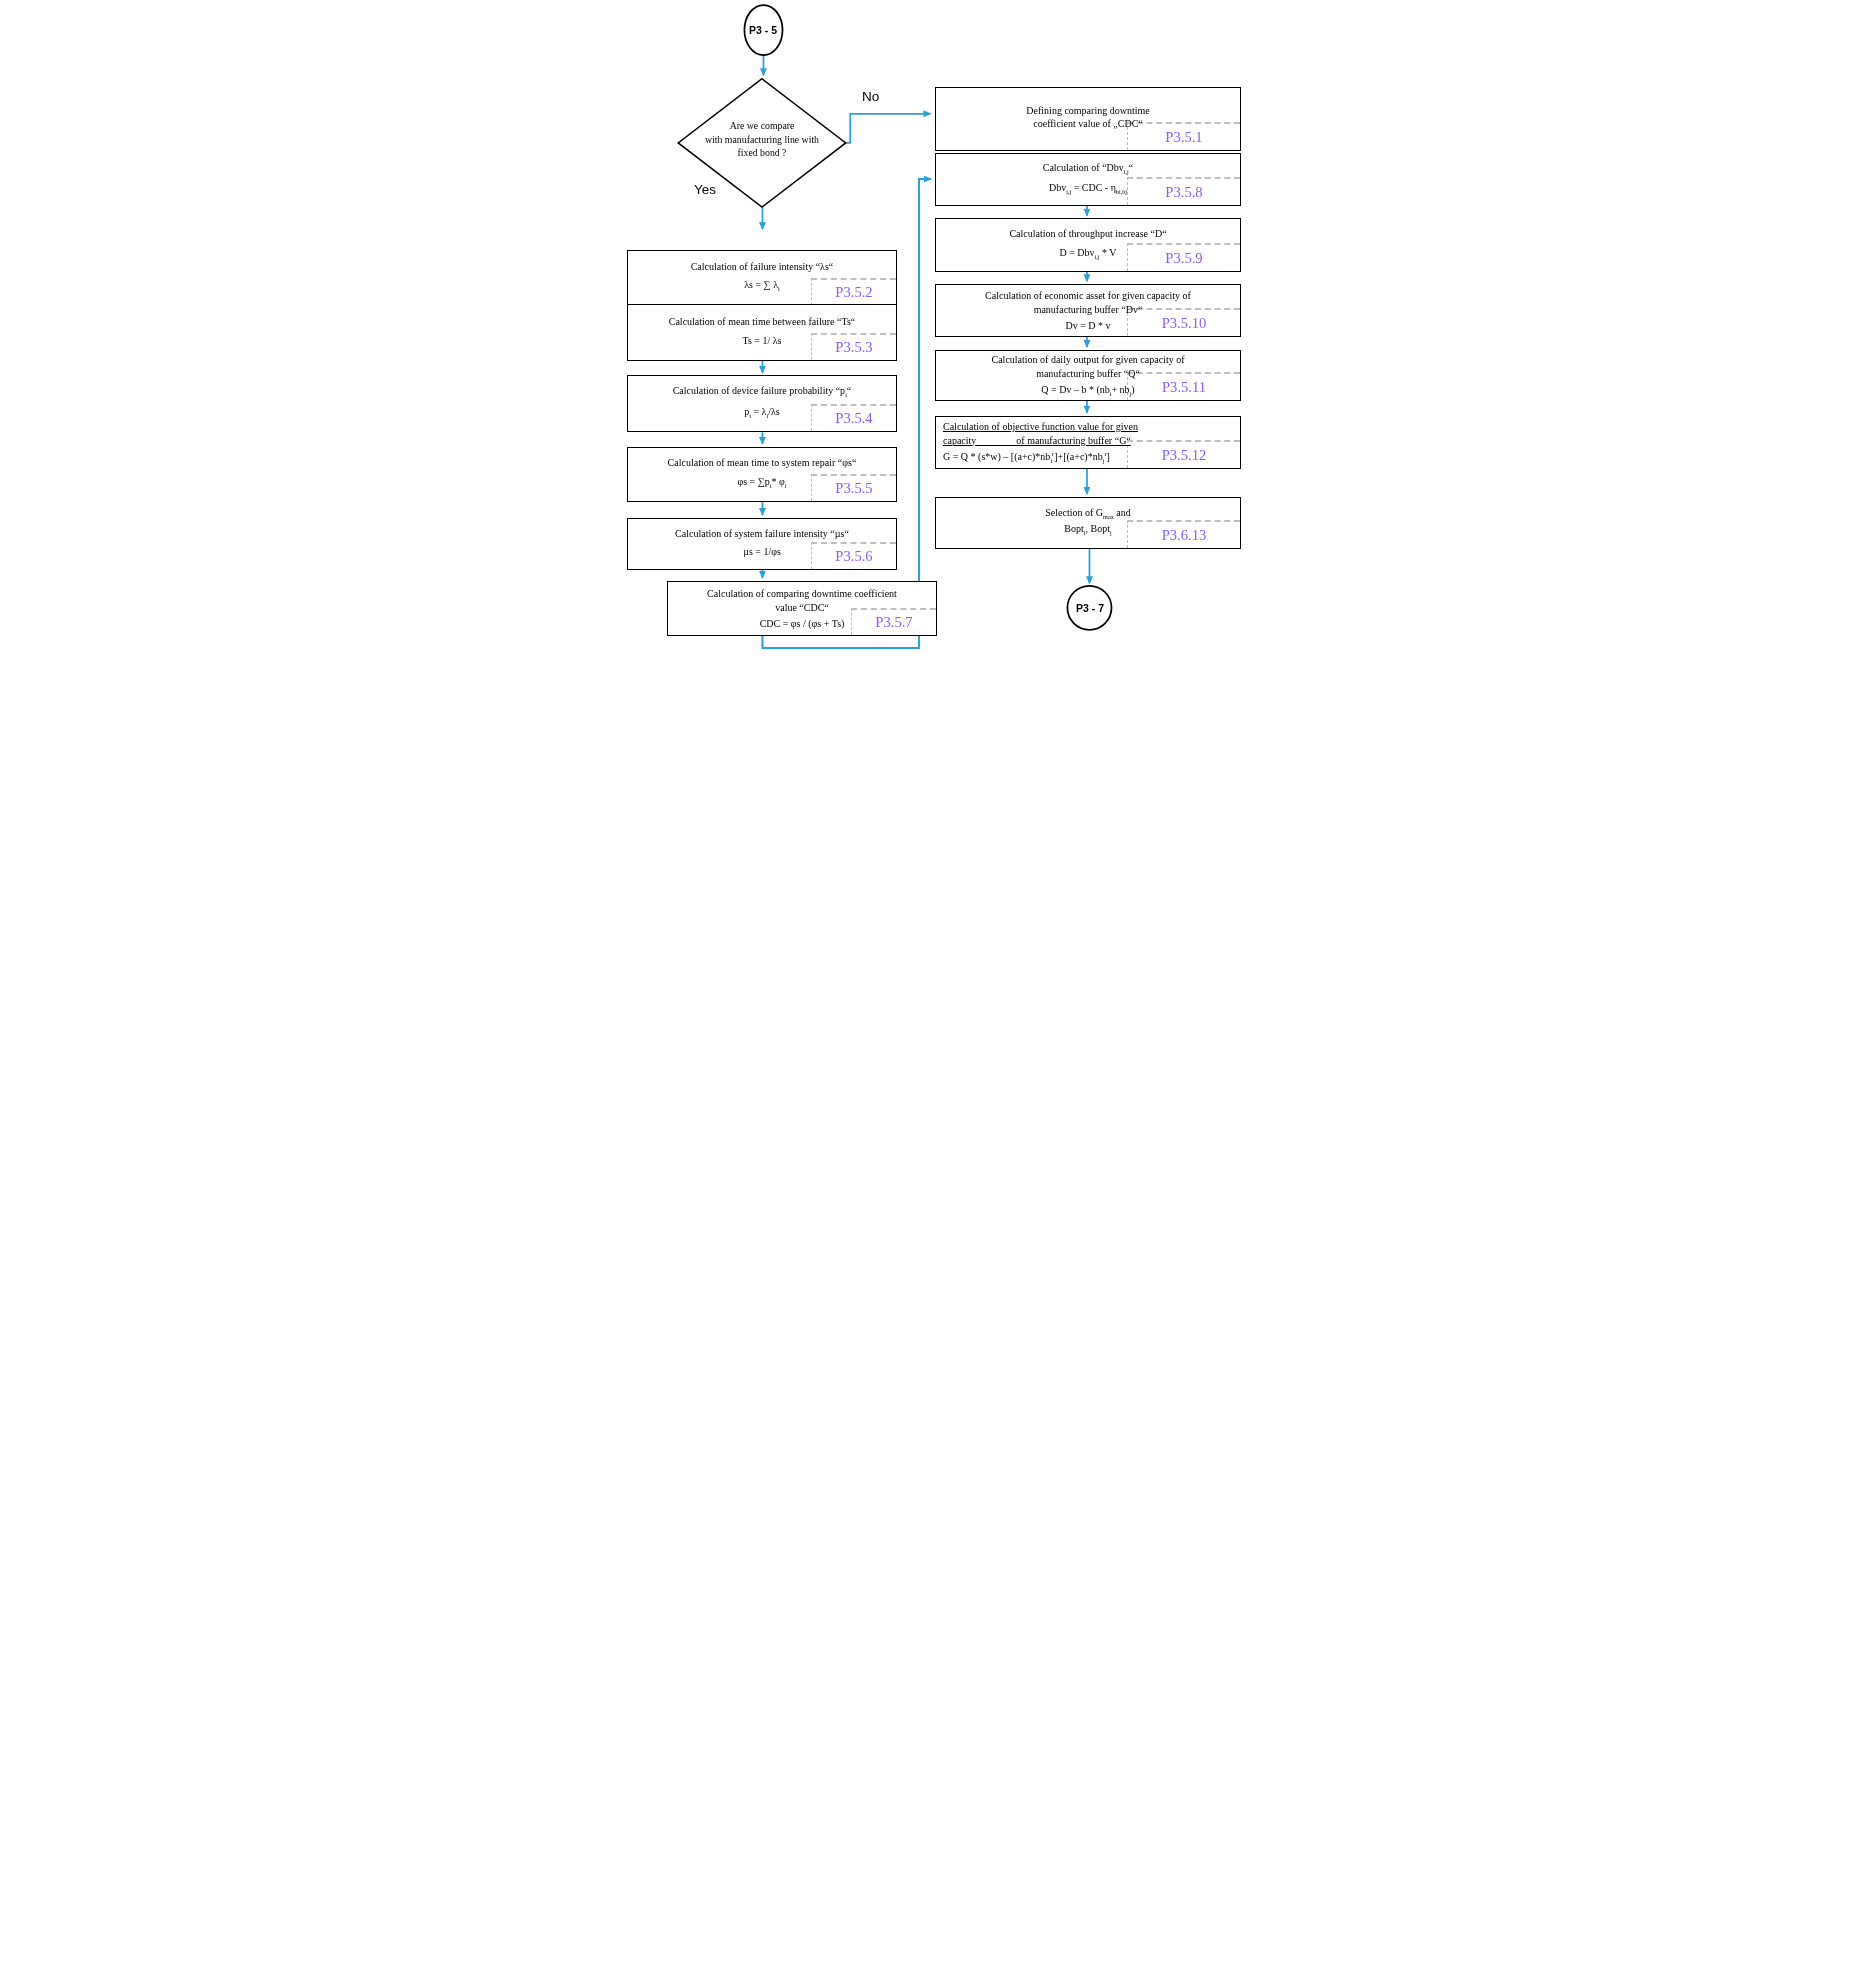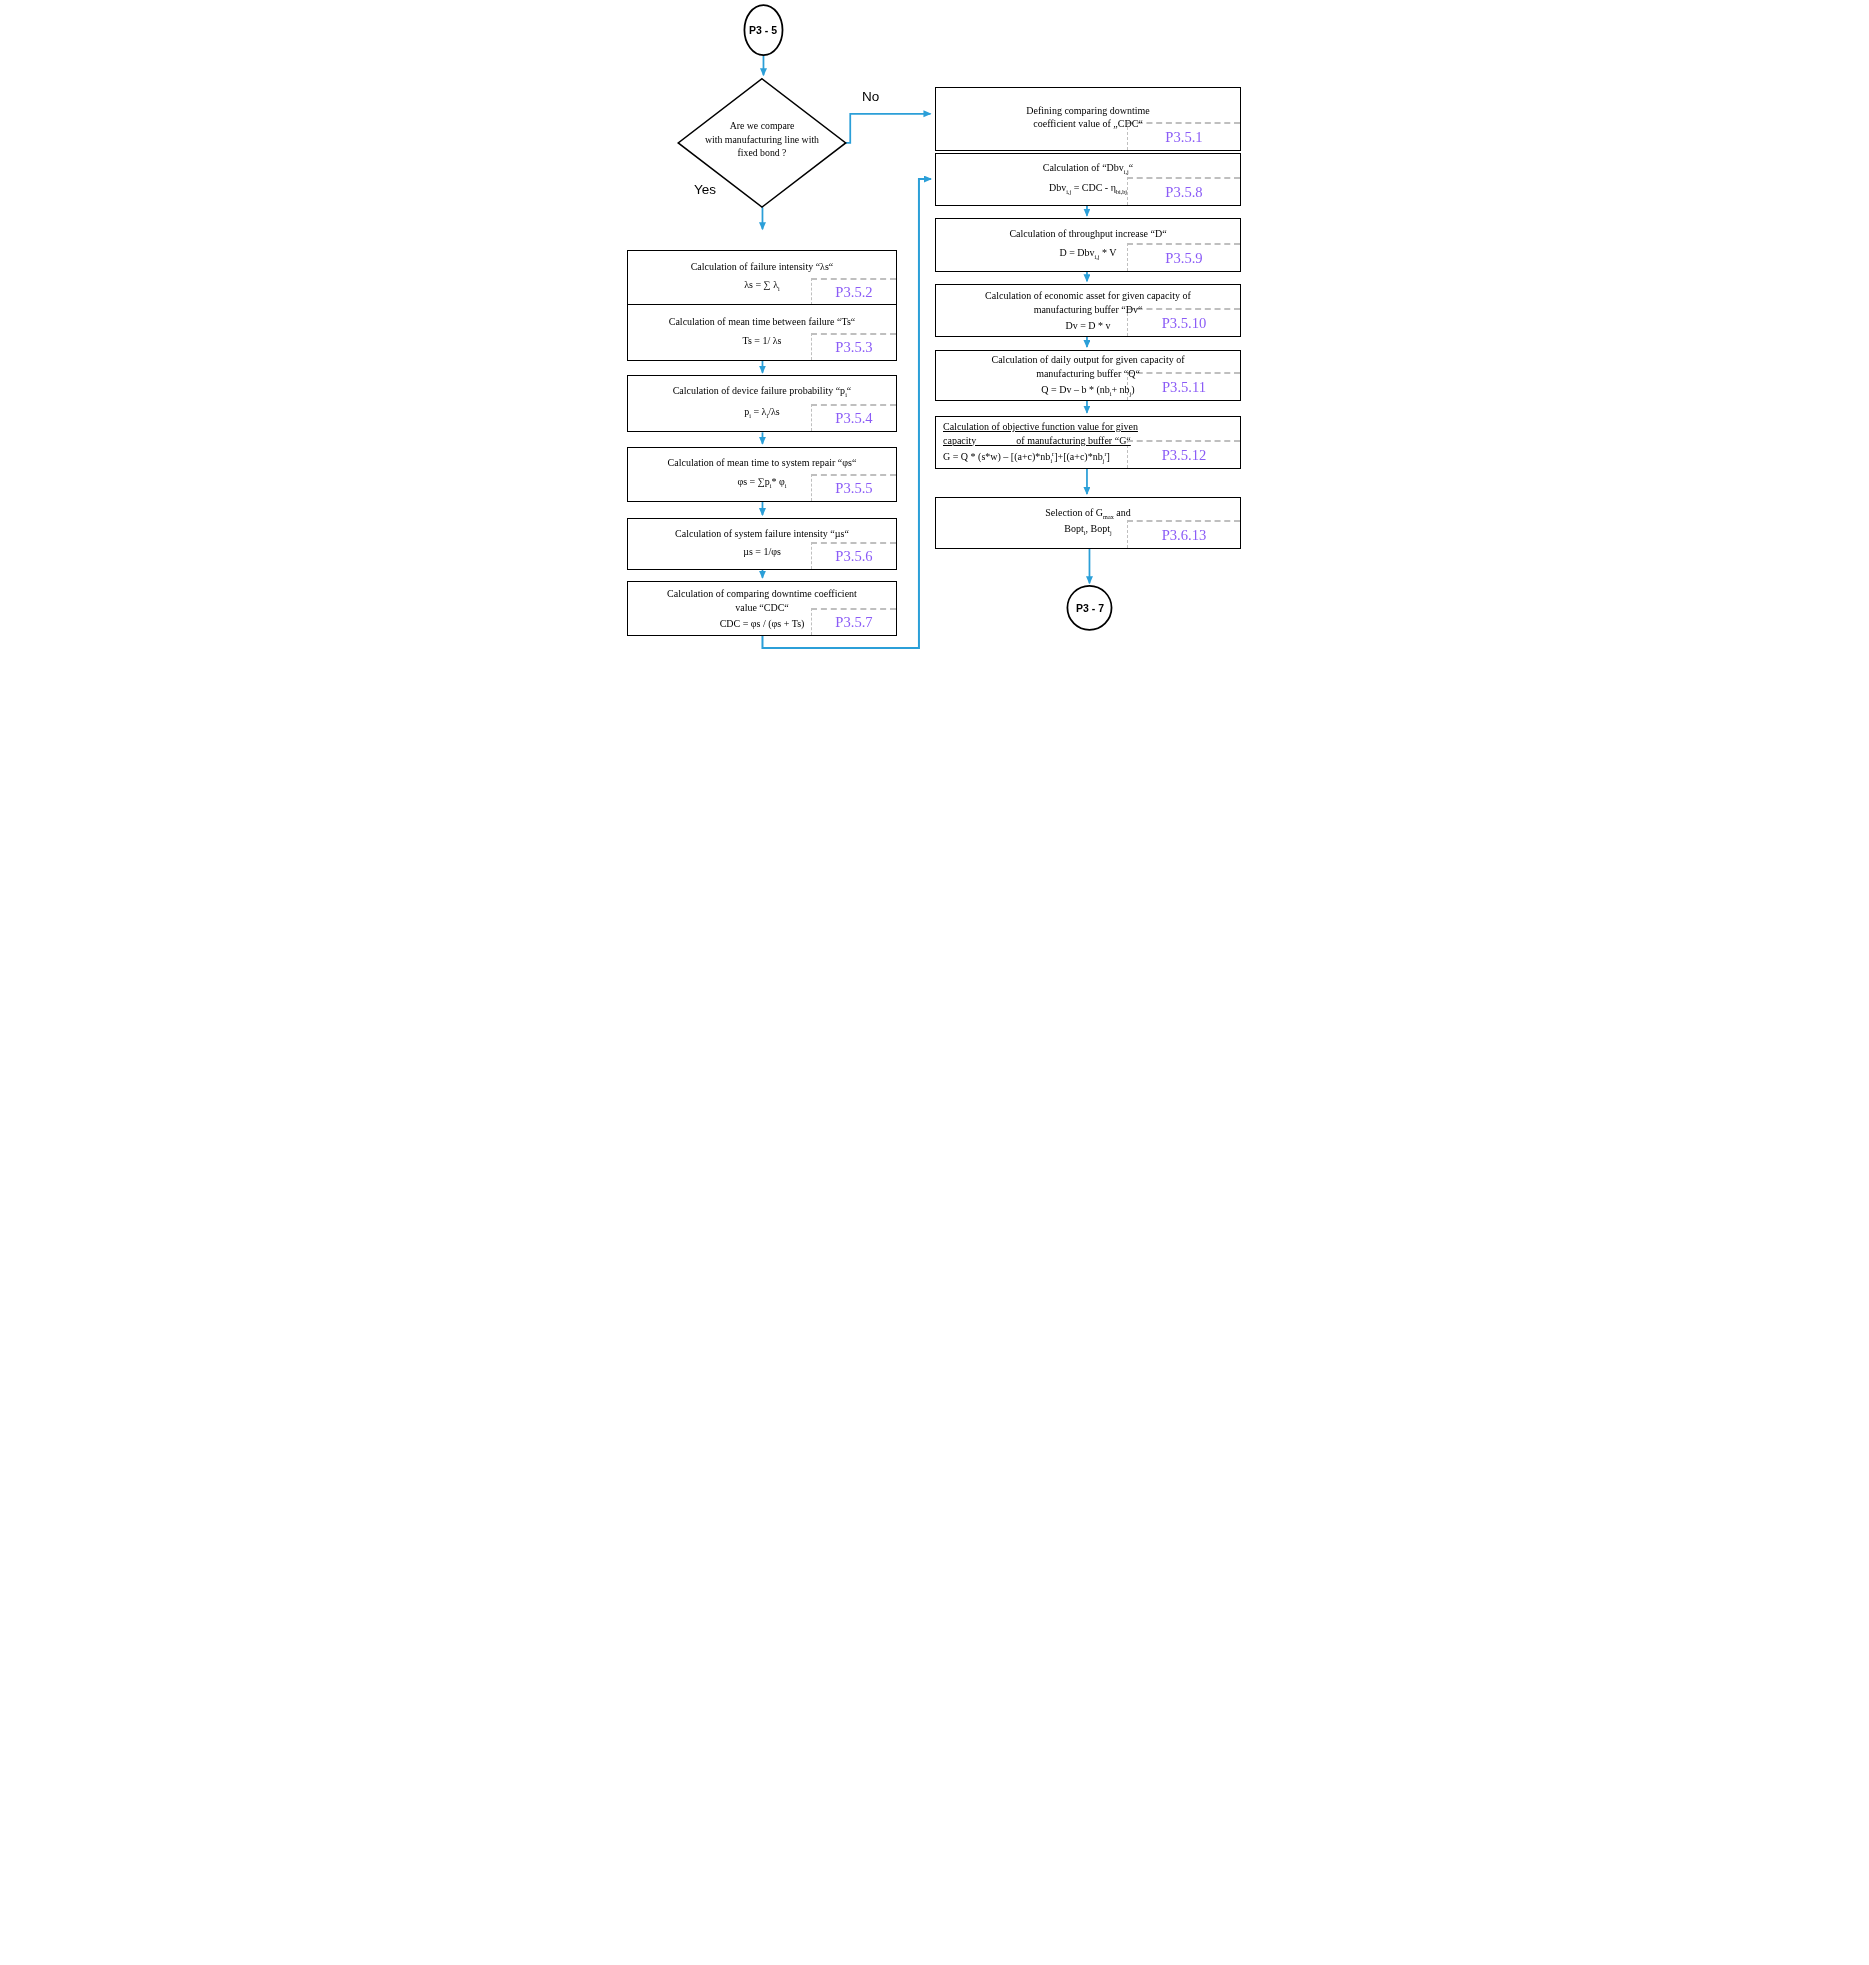--- a/index.html
+++ b/index.html
@@ -153,21 +153,21 @@
   <div class="pbox left" style="top:447px;height:55px;padding-bottom:5px;">
     <div class="title">Calculation of mean time to system repair “φs“</div>
     <div class="formula">φs = ∑p<sub>i</sub>* φ<sub>i</sub></div>
     <div class="tag tag-l">P3.5.5</div>
   </div>
   <div class="pbox left" style="top:518px;height:52px;padding-bottom:5px;align-items:center;">
     <div class="title">Calculation of system failure intensity “µs“</div>
     <div class="formula">µs = 1/φs</div>
     <div class="tag tag-l">P3.5.6</div>
   </div>
-  <div class="pbox left" style="top:581px;height:55px;gap:2.5px;">
+  <div class="pbox left" style="top:581px;height:55px;gap:2.5px;margin-left:40px;">
     <div class="title">Calculation of comparing downtime coefficient
 value “CDC“</div>
     <div class="formula">CDC = φs / (φs + Ts)</div>
     <div class="tag tag-l">P3.5.7</div>
   </div>
 
   <div class="pbox" style="left:312px;width:306px;top:87px;height:64px;padding-bottom:6px;">
     <div class="title">Defining comparing downtime
 coefficient value of „CDC“</div>
     <div class="tag tag-r">P3.5.1</div>

